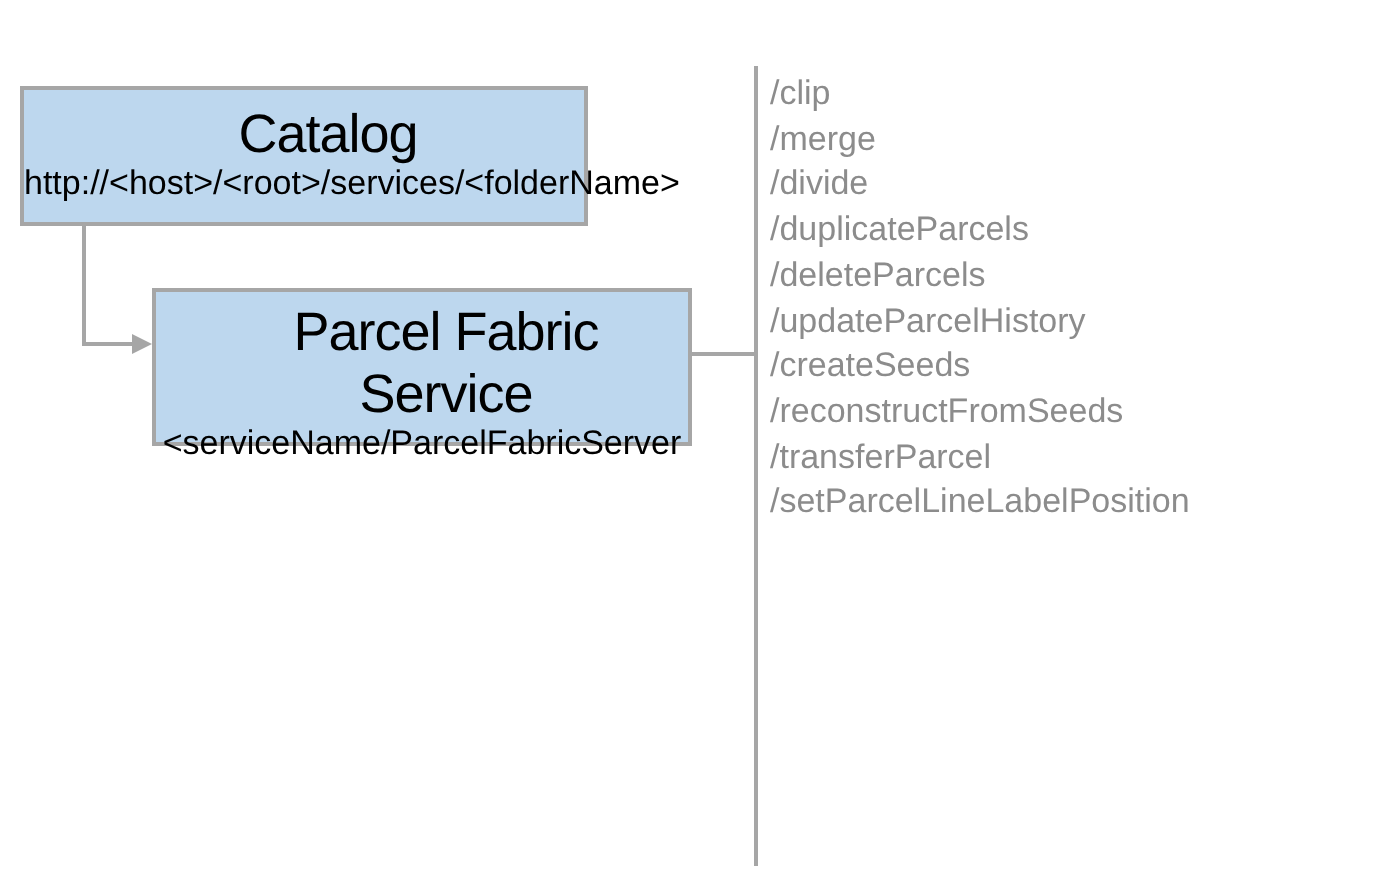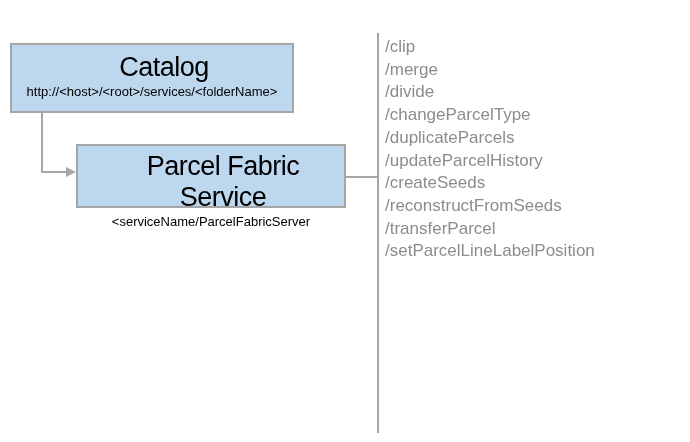--- a/index.html
+++ b/index.html
@@ -22,26 +22,26 @@
   }
   .box-title {
     color: var(--title_text, #000000);
     font-size: 27px;
     line-height: 31px;
     letter-spacing: -0.5px;
     margin-left: 24px;
   }
   .box-subtitle {
     color: var(--title_text, #000000);
-    font-size: 13px;
+    font-size: 17px;
     line-height: 17px;
     white-space: nowrap;
   }
   .catalog-box { left: 10px; top: 43px; width: 284px; height: 70px; padding-top: 7px; }
-  .service-box { left: 76px; top: 144px; width: 270px; height: 64px; padding-top: 5px; }
+  .service-box { left: 76px; top: 144px; width: 270px; height: 79px; padding-top: 5px; }
 
   .conn { position: absolute; background: var(--connector, #a6a6a6); }
   .conn-catalog-down  { left: 41px;  top: 112px; width: 2px;  height: 61px; }
   .conn-catalog-right { left: 41px;  top: 171px; width: 27px; height: 2px; }
   .conn-service-right { left: 346px; top: 176px; width: 31px; height: 2px; }
   .divider-vline      { left: 377px; top: 33px;  width: 2px;  height: 400px; }
 
   .arrowhead {
     position: absolute;
     left: 66px; top: 167px;
@@ -80,22 +80,22 @@
     <div class="box-subtitle">&lt;serviceName/ParcelFabricServer</div>
   </div>
 
   <div class="conn conn-service-right"></div>
   <div class="conn divider-vline"></div>
 
   <div class="endpoint-list">
     <div class="endpoint-item">/clip</div>
     <div class="endpoint-item">/merge</div>
     <div class="endpoint-item">/divide</div>
-    <div class="endpoint-item">/changeParcelType</div>
     <div class="endpoint-item">/duplicateParcels</div>
+    <div class="endpoint-item">/deleteParcels</div>
     <div class="endpoint-item">/updateParcelHistory</div>
     <div class="endpoint-item">/createSeeds</div>
     <div class="endpoint-item">/reconstructFromSeeds</div>
     <div class="endpoint-item">/transferParcel</div>
     <div class="endpoint-item">/setParcelLineLabelPosition</div>
   </div>
 
 </div>
 
 </body></html>

